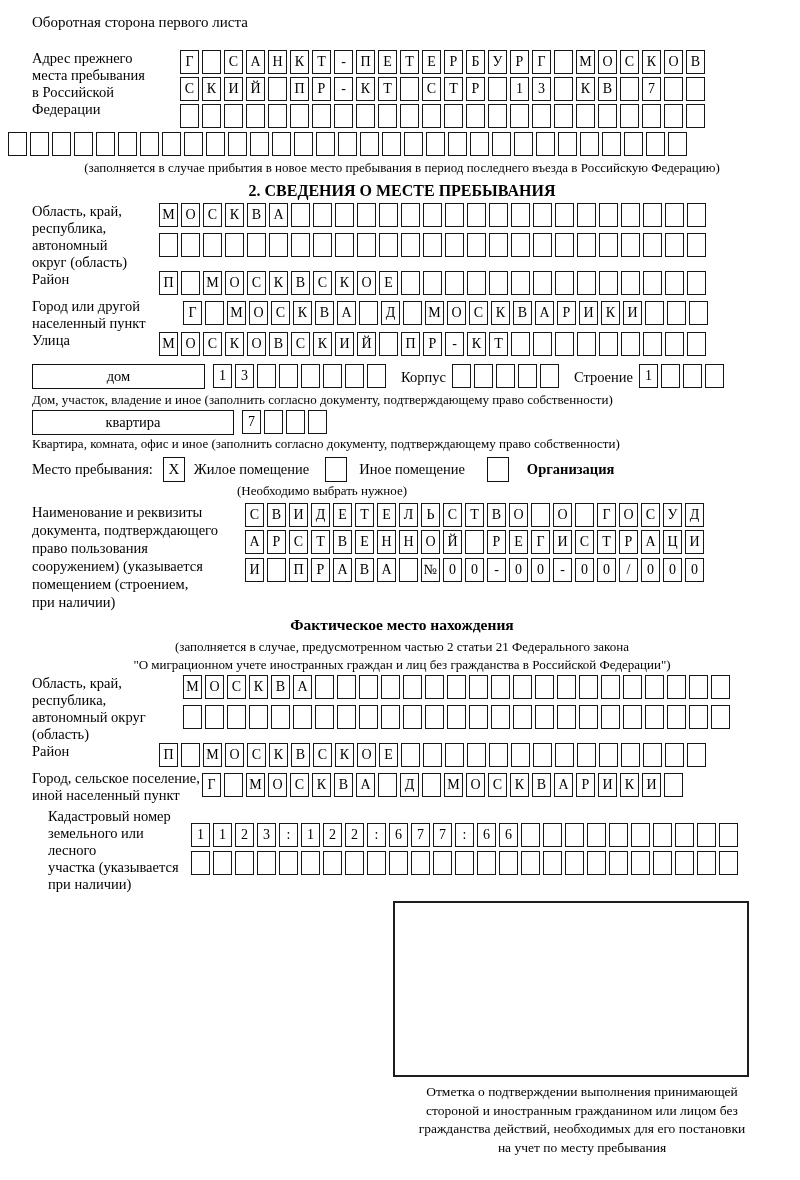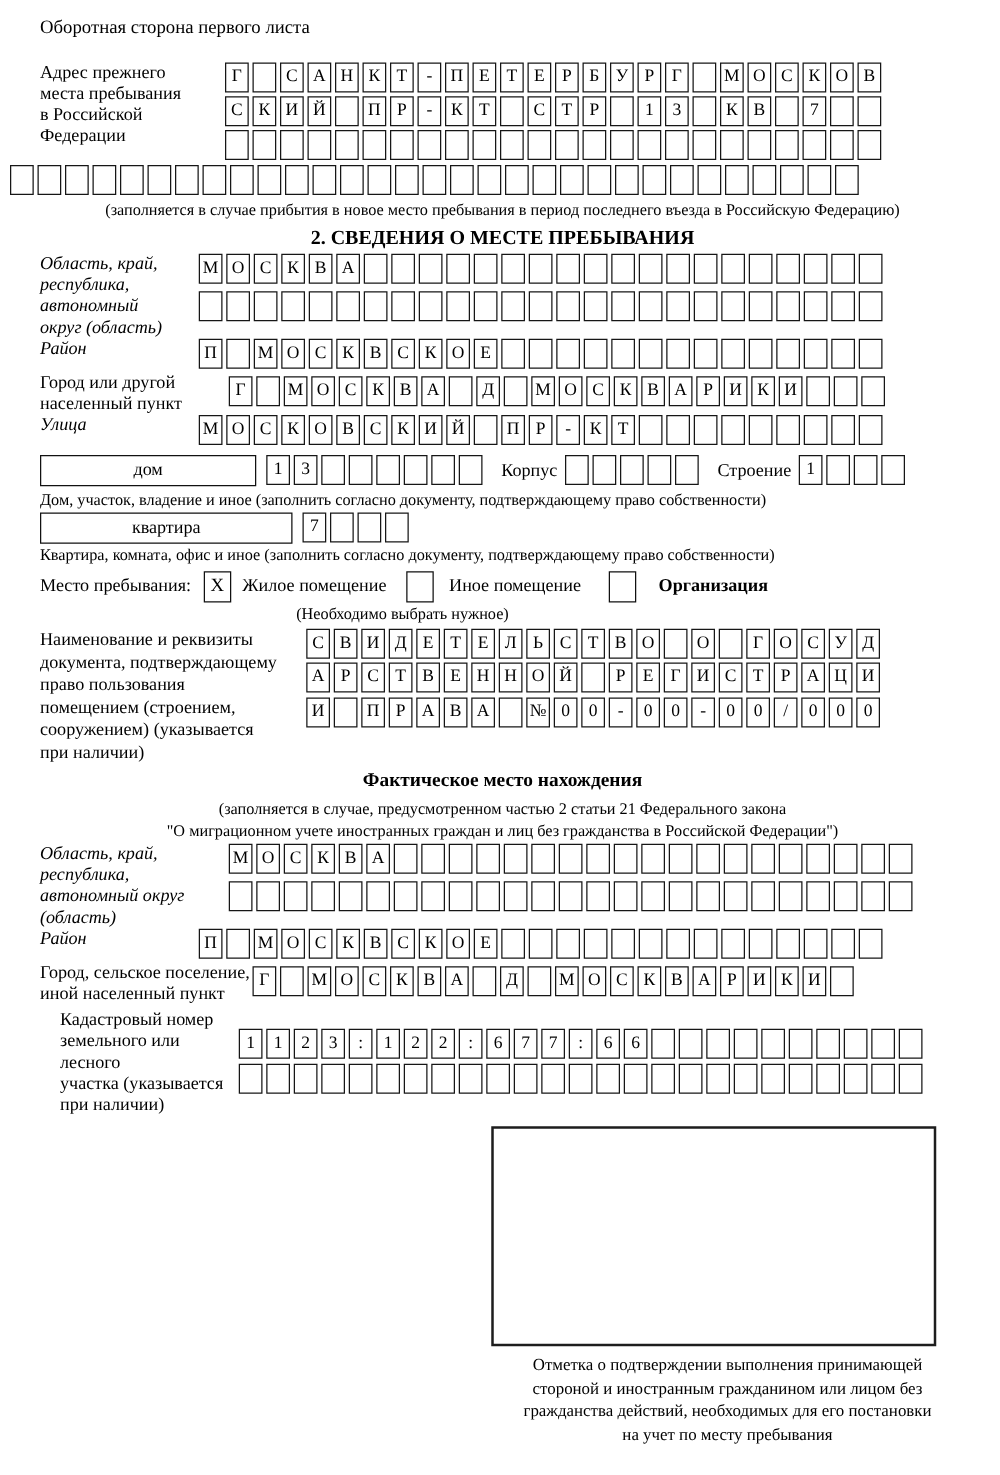--- a/index.html
+++ b/index.html
@@ -10,21 +10,21 @@
   .hdr{font-size:15px;padding-right:60px;height:20px;}
   
   .cb{display:inline-block;width:17px;height:22px;border:1.6px solid #161616;
       margin-right:3px;text-align:center;font-size:14px;line-height:22px;
       vertical-align:top;background:#fff;}
   .grid-row{white-space:nowrap;height:25.2px;margin-bottom:2px;}
   
   .frow{display:flex;align-items:flex-start;}
   .frow.vcenter{align-items:center;}
   .flabel{font-size:14.5px;line-height:17px;flex:0 0 auto;}
-  .w127{width:127px;font-style:italic;} .w148{width:148px;} .w151{width:151px;}
+  .w127{width:127px;} .w148{width:148px;} .w151{width:151px;}
   .w170{width:170px;} .w143{width:143px;margin-left:16px;} .w213{width:213px;}
   .note{font-size:13px;line-height:17px;}
   .center{text-align:center;}
   .title{font-weight:bold;font-size:16px;line-height:21px;text-align:center;width:740px;}
   .title2{font-weight:bold;font-size:15.5px;line-height:20px;text-align:center;width:740px;}
   
   .widebox{display:inline-block;height:23px;border:1.8px solid #111;
            text-align:center;font-size:14.5px;line-height:23px;vertical-align:top;}
   .domW{width:171px;margin-right:8px;} .kvW{width:200px;margin-right:8px;}
   .inline-lbl{font-size:14.5px;line-height:27px;display:inline-block;vertical-align:top;}
@@ -112,24 +112,24 @@
     <span class="chk" style="margin-left:16px;"></span>
     <span style="margin-left:12px;">Иное помещение</span>
     <span class="chk" style="margin-left:22px;"></span>
     <span style="margin-left:18px;font-weight:bold;">Организация</span>
   </div>
   <div class="note center" style="width:300px;margin-left:140px;">(Необходимо выбрать нужное)</div>
 
   <div class="frow mt4">
     <div class="flabel w213" style="line-height:18px;">
         <div>Наименование и реквизиты</div>
-        <div>документа, подтверждающему</div>
+        <div>документа, подтверждающего</div>
         <div>право пользования</div>
+        <div>сооружением) (указывается</div>
         <div>помещением (строением,</div>
-        <div>сооружением) (указывается</div>
         <div>при наличии)</div>
       </div>
     <div>
       <div class="grid-row"><span class="cb">С</span><span class="cb">В</span><span class="cb">И</span><span class="cb">Д</span><span class="cb">Е</span><span class="cb">Т</span><span class="cb">Е</span><span class="cb">Л</span><span class="cb">Ь</span><span class="cb">С</span><span class="cb">Т</span><span class="cb">В</span><span class="cb">О</span><span class="cb"></span><span class="cb">О</span><span class="cb"></span><span class="cb">Г</span><span class="cb">О</span><span class="cb">С</span><span class="cb">У</span><span class="cb">Д</span></div>
       <div class="grid-row"><span class="cb">А</span><span class="cb">Р</span><span class="cb">С</span><span class="cb">Т</span><span class="cb">В</span><span class="cb">Е</span><span class="cb">Н</span><span class="cb">Н</span><span class="cb">О</span><span class="cb">Й</span><span class="cb"></span><span class="cb">Р</span><span class="cb">Е</span><span class="cb">Г</span><span class="cb">И</span><span class="cb">С</span><span class="cb">Т</span><span class="cb">Р</span><span class="cb">А</span><span class="cb">Ц</span><span class="cb">И</span></div>
       <div class="grid-row"><span class="cb">И</span><span class="cb"></span><span class="cb">П</span><span class="cb">Р</span><span class="cb">А</span><span class="cb">В</span><span class="cb">А</span><span class="cb"></span><span class="cb">№</span><span class="cb">0</span><span class="cb">0</span><span class="cb">-</span><span class="cb">0</span><span class="cb">0</span><span class="cb">-</span><span class="cb">0</span><span class="cb">0</span><span class="cb">/</span><span class="cb">0</span><span class="cb">0</span><span class="cb">0</span></div>
     </div>
   </div>
 
   <div class="title2 mt4">Фактическое место нахождения</div>

